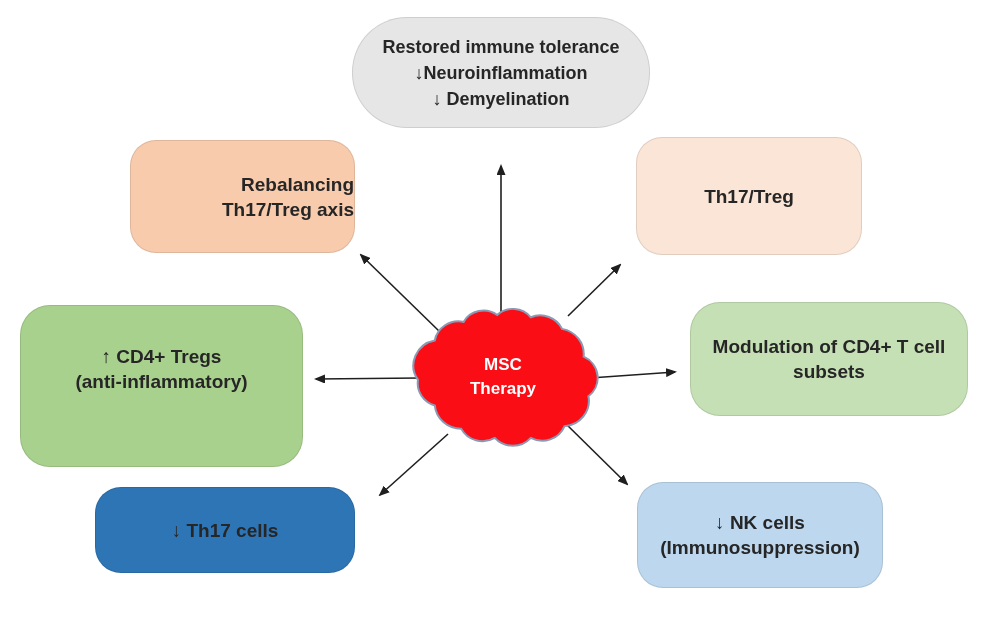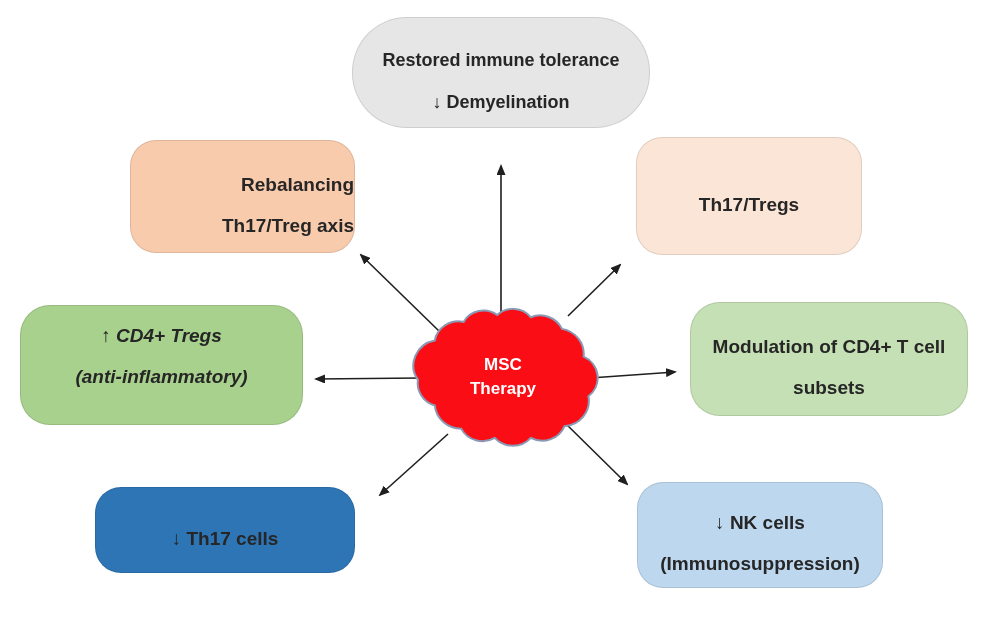--- a/index.html
+++ b/index.html
@@ -29,26 +29,26 @@
     justify-content: center;
     align-items: center;
     text-align: center;
     font-weight: bold;
     font-size: 19px;
     line-height: 25px;
     color: #262626;
     border: 1px solid rgba(0,0,0,0.10);
     box-sizing: border-box;
   }
-  .node .line { white-space: nowrap; margin-top: 16px; }
+  .node .line { white-space: nowrap; }
 
   .node-outcome       { left: 352px; top: 17px;  width: 298px; height: 111px; border-radius: 55px; font-size: 18px; line-height: 26px; }
   .node-rebalancing   { left: 130px; top: 140px; width: 225px; height: 113px; border-radius: 26px; align-items: flex-end; }
   .node-homeostasis   { left: 636px; top: 137px; width: 226px; height: 118px; border-radius: 26px; }
-  .node-cd4-tregs     { left: 20px;  top: 305px; width: 283px; height: 120px; border-radius: 30px; padding-bottom: 34px; font-style: italic; }
+  .node-cd4-tregs     { left: 20px;  top: 305px; width: 283px; height: 162px; border-radius: 30px; padding-bottom: 34px; }
   .node-cd4-subsets   { left: 690px; top: 302px; width: 278px; height: 114px; border-radius: 30px; }
   .node-th17          { left: 95px;  top: 487px; width: 260px; height: 86px; border-radius: 26px; }
   .node-nk            { left: 637px; top: 482px; width: 246px; height: 106px; border-radius: 26px; }
 
   .cloud-label {
     position: absolute;
     left: 418px; top: 315px;
     width: 170px; height: 123px;
     display: flex;
     flex-direction: column;
@@ -98,30 +98,31 @@
              z" style="fill: rgb(250, 13, 21);"></path>
   </svg>
 
   <div class="cloud-label" style="color: rgb(255, 255, 255);">
     <div class="line">MSC</div>
     <div class="line">Therapy</div>
   </div>
 
   <div class="node node-outcome" style="background-color: rgb(231, 230, 230);">
     <div class="line">Restored immune tolerance</div>
+    <div class="line">↓Neuroinflammation</div>
     <div class="line">↓ Demyelination</div>
   </div>
 
   <div class="node node-rebalancing" style="background-color: rgb(248, 203, 173);">
     <div class="line">Rebalancing</div>
     <div class="line">Th17/Treg axis</div>
   </div>
 
   <div class="node node-homeostasis" style="background-color: rgb(251, 229, 214);">
-    <div class="line">Th17/Tregs</div>
+    <div class="line">Th17/Treg</div>
   </div>
 
   <div class="node node-cd4-tregs" style="background-color: rgb(169, 209, 142);">
     <div class="line">↑ CD4+ Tregs</div>
     <div class="line">(anti-inflammatory)</div>
   </div>
 
   <div class="node node-cd4-subsets" style="background-color: rgb(197, 224, 180);">
     <div class="line">Modulation of CD4+ T cell</div>
     <div class="line">subsets</div>

